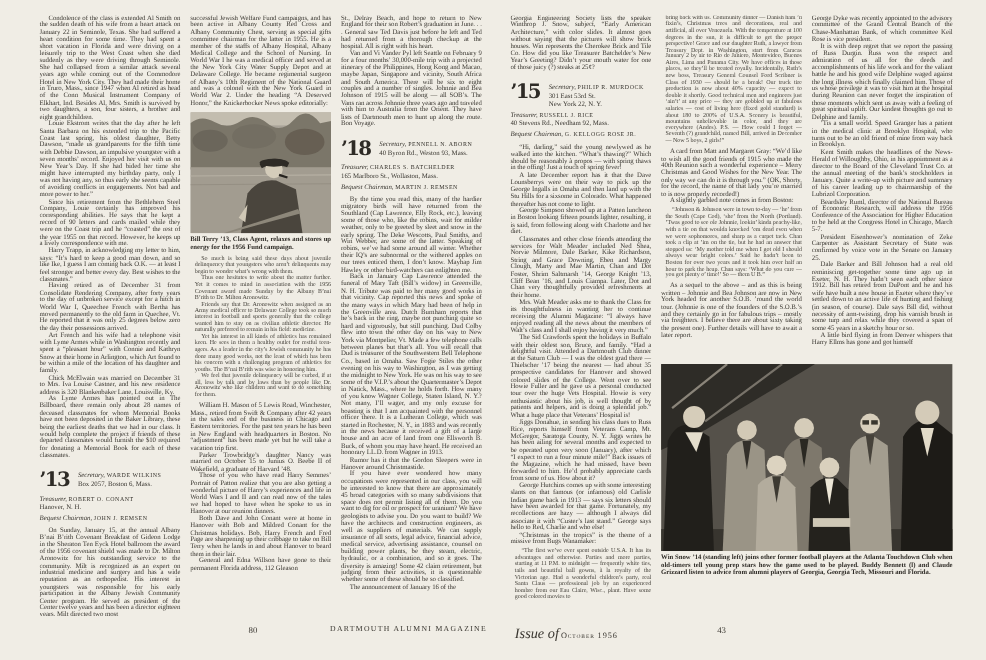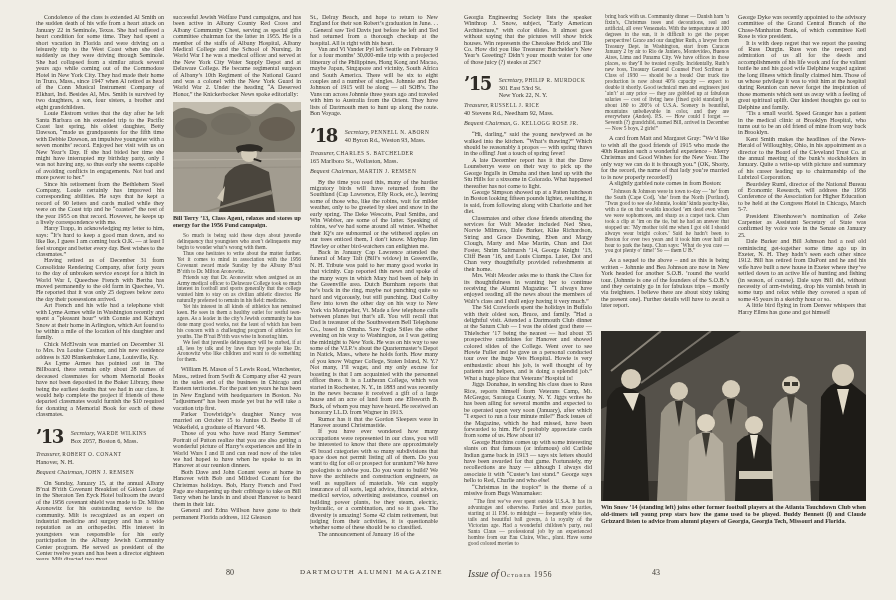--- a/index.html
+++ b/index.html
@@ -27,21 +27,21 @@
   .off-block{margin:3px 0 0 0;}
   .bequest{margin:3px 0 4px 0;}
   .photo-wrap{margin:5px 0 3px 0;}
   .photo-frame{display:block;}
   .caption{font-size:6.1px;line-height:7px;font-weight:bold;text-align:justify;color:#2e2b26;margin:2px 0 4px 0;}
   .caption2{width:265px;font-size:6.1px;line-height:7px;font-weight:bold;text-align:justify;color:#2e2b26;margin-top:3px;}
   .footer{position:absolute;bottom:20px;left:0;width:100%;height:12px;}
   .pageno{position:absolute;font-size:8px;color:#3a3731;}
   .mag-title{position:absolute;font-size:7px;letter-spacing:1.2px;color:#3a3731;}
   .issue{position:absolute;font-size:7.5px;color:#3a3731;}
-  .issue i{font-size:10px;}
+  .issue i{font-size:13px;}
   .sc{font-variant:small-caps;letter-spacing:.8px;}
 </style>
 </head>
 <body>
 
 <div class="spread">
 
   <div class="page page-left">
     <div class="cols">
 

